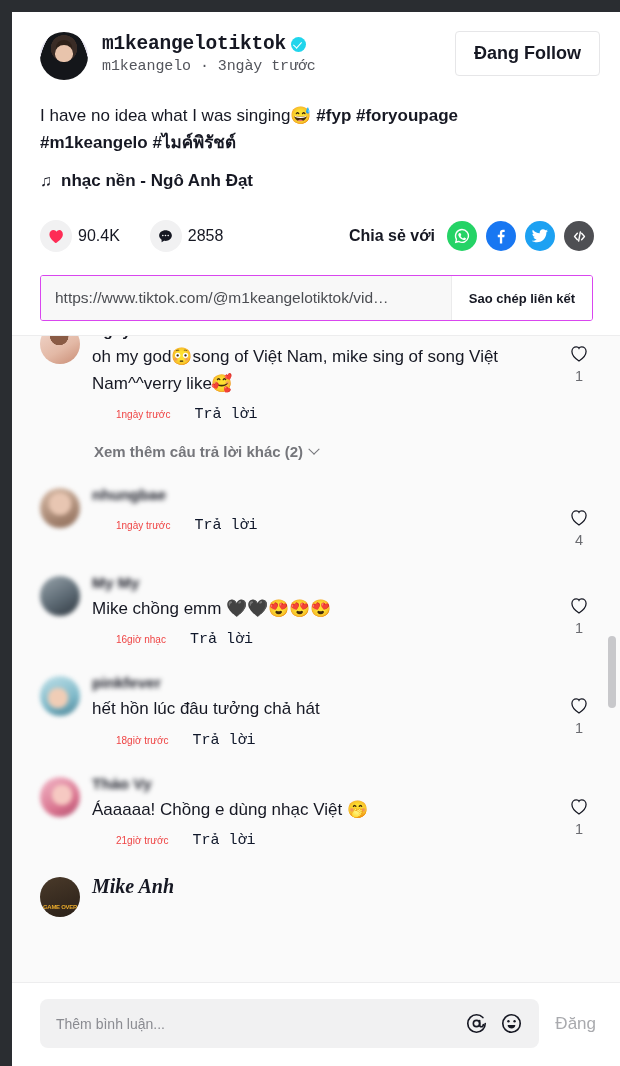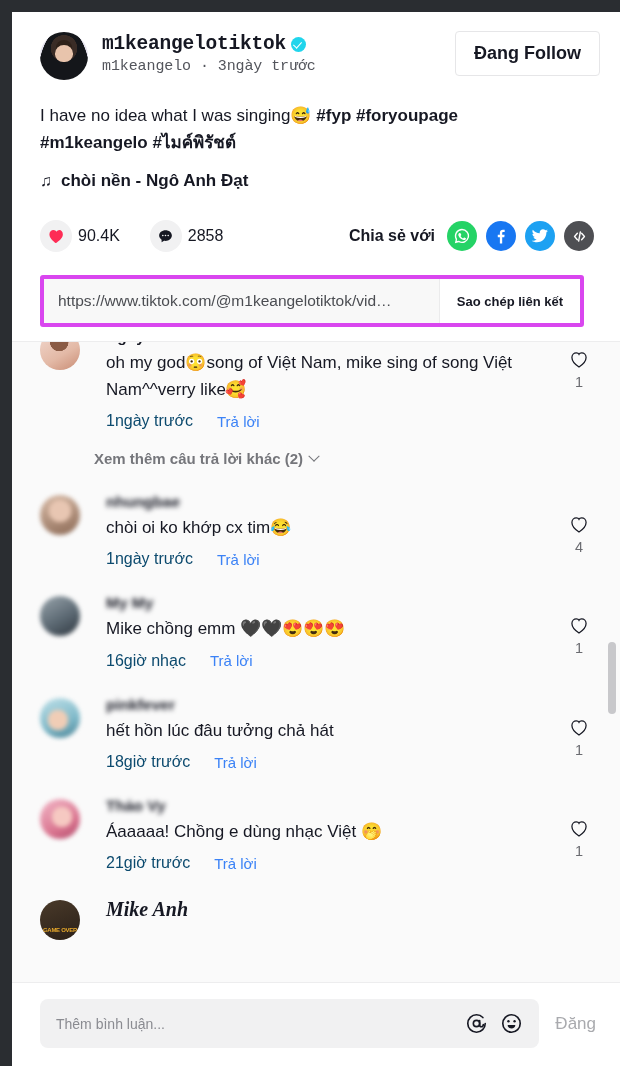--- a/index.html
+++ b/index.html
@@ -179,24 +179,24 @@
     justify-content: center;
     cursor: pointer;
     flex: 0 0 30px;
   }
 
   
   .copylink-row {
     margin-top: 23px;
     display: flex;
     align-items: stretch;
-    border: 4px solid #d946ef;
+    border: 1px solid #d946ef;
     border-radius: 3px;
     overflow: hidden;
-    margin-right: 16px;
+    margin-right: 7px;
   }
   .copylink-url {
     flex: 1 1 auto;
     background: #f8f8f8;
     padding: 13px 14px;
     font-size: 15.5px;
     color: #4b4d52;
     white-space: nowrap;
     overflow: hidden;
     text-overflow: ellipsis;
@@ -230,21 +230,21 @@
   #comment-inner {
     position: absolute;
     left: 0;
     top: -28px;
     width: 600px;
     padding: 0 0 0 28px;
   }
 
   .comment {
     display: flex;
-    gap: 26px;
+    gap: 12px;
     padding: 14px 16px 12px 0;
     position: relative;
   }
   .avatar-sm {
     width: 40px; height: 40px;
     border-radius: 50%;
     flex: 0 0 40px;
     overflow: hidden;
     margin-top: 2px;
   }
@@ -270,22 +270,22 @@
     line-height: 1.55;
     color: #161823;
     word-wrap: break-word;
   }
   .cmeta {
     margin-top: 9px;
     display: flex;
     gap: 24px;
     align-items: center;
   }
-  .ctime { font-size: 16px; color: #0c4a6e; }
-  .creply { font-size: 15px; color: #3b82f6; cursor: pointer; }
+  .ctime { font-size: 10px; color: #ef4444; margin-left: 24px; }
+  .creply { font-size: 15px; color: #0f172a; cursor: pointer; font-family: Liberation Mono, monospace; }
 
   .clike {
     flex: 0 0 34px;
     display: flex;
     flex-direction: column;
     align-items: center;
     gap: 5px;
     padding-top: 22px;
     cursor: pointer;
   }
@@ -407,21 +407,21 @@
 
         <button class="follow-btn">Đang Follow</button>
       </div>
 
       <div class="caption">
         <span>I have no idea what I was singing😅 </span><span class="tag">#fyp #foryoupage #m1keangelo #ไมค์พิรัชต์</span>
       </div>
 
       <div class="music-row">
         <span class="note-icon">♫</span>
-        <span>chòi nền - Ngô Anh Đạt</span>
+        <span>nhạc nền - Ngô Anh Đạt</span>
       </div>
 
       <div class="stats-row">
 
         <div class="stat">
           <span class="stat-circle">
             <svg width="17" height="16" viewBox="0 0 24 22">
               <path d="M12 21s-9-5.7-9-12.2C3 5.1 5.6 2.6 8.8 2.6c1.9 0 3.3 1 4.2 2.3.9-1.3 2.3-2.3 4.2-2.3C19.4 2.6 22 5.1 22 8.8 22 15.3 12 21 12 21z" fill="#FE2C55" transform="translate(-1,0)"></path>
             </svg>
           </span>
@@ -497,21 +497,20 @@
 
         <div class="more-replies">
           <span>Xem thêm câu trả lời khác (2)</span>
           <span class="chev"></span>
         </div>
 
         <div class="comment">
           <div class="avatar-sm av2 blurav"></div>
           <div class="cbody">
             <div class="cname blur">nhungbae</div>
-            <div class="ctext">chòi oi ko khớp cx tim😂</div>
             <div class="cmeta">
               <span class="ctime">1ngày trước</span>
               <span class="creply">Trả lời</span>
             </div>
           </div>
           <div class="clike">
             <svg width="20" height="19" viewBox="0 0 24 22">
               <path d="M12 20S3.5 14.5 3.5 8.6C3.5 5.3 5.9 3 8.8 3c1.7 0 2.9.9 3.2 1.6C12.3 3.9 13.5 3 15.2 3c2.9 0 5.3 2.3 5.3 5.6C20.5 14.5 12 20 12 20z" fill="none" stroke="#161823" stroke-width="1.5"></path>
             </svg>
             <span class="cnt">4</span>

